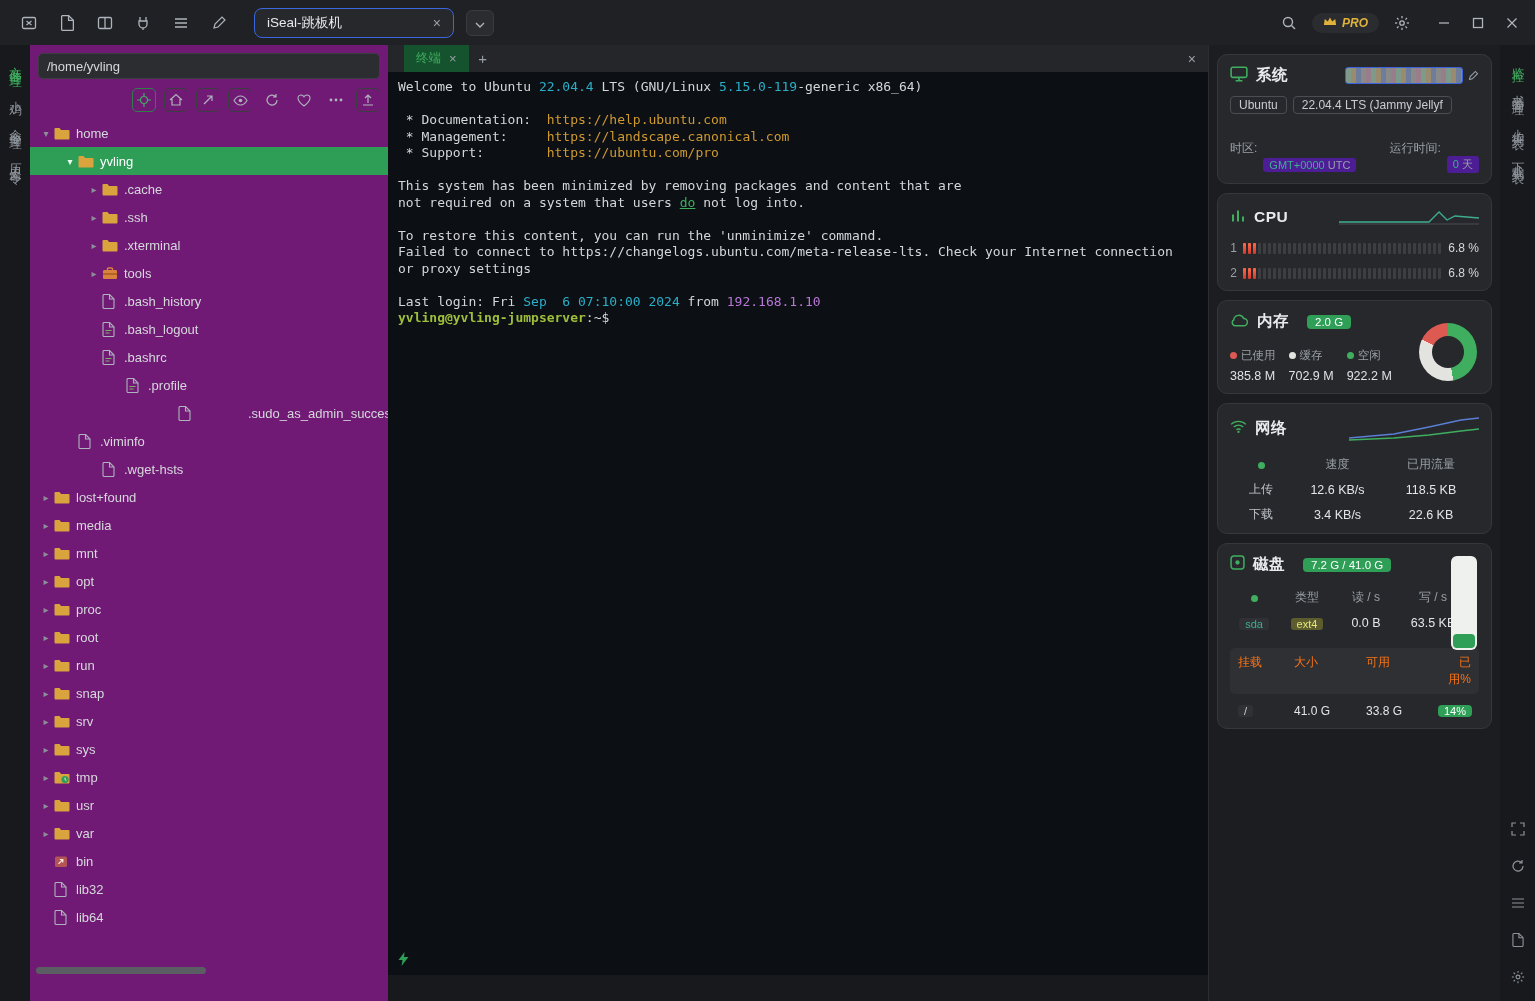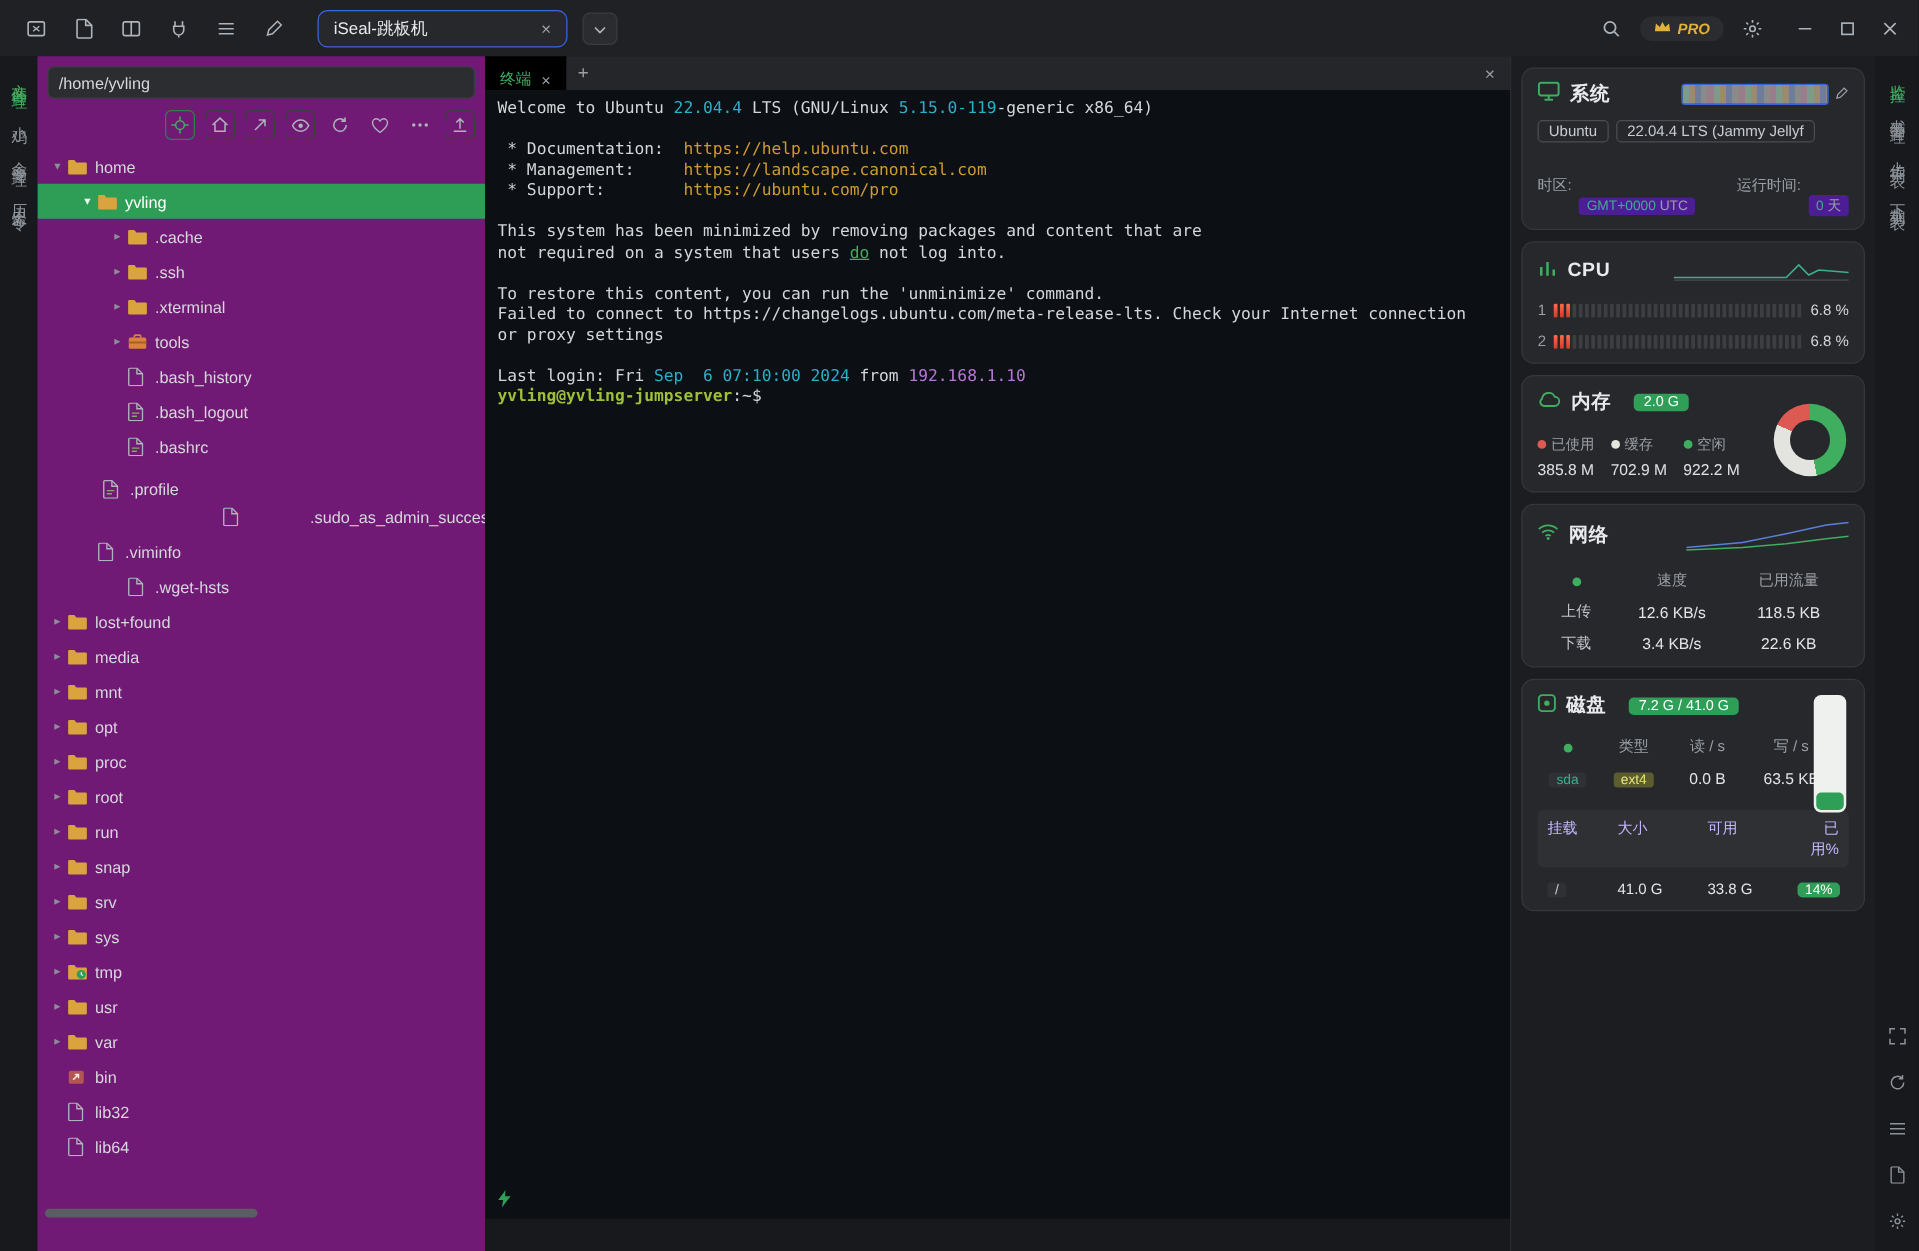--- a/index.html
+++ b/index.html
@@ -54,22 +54,22 @@
   .tree-icon { width:20px; display:flex; align-items:center; flex:none; }
   .tree-label { margin-left:2px; }
 
   .hscroll { height:8px; margin:4px 6px 0; }
   .hscroll-thumb { width:170px; height:7px; background:#5a5d61; border-radius:4px; }
   .panel-gap { height:26px; flex:none; }
 
   
   .terminal-panel { flex:1; background:#17191c; display:flex; flex-direction:column; }
   .term-tabs { height:27px; background:#24262a; display:flex; align-items:center; }
-  .term-tab { height:100%; display:flex; align-items:flex-end; gap:8px; padding:0 12px; background:#000000;
-              font-size:12.5px; color:#3fae5f; cursor:pointer; }
+  .term-tab { height:100%; display:flex; align-items:center; gap:8px; padding:0 12px; background:#14532d;
+              font-size:12.5px; color:#3fae5f; cursor:pointer;margin-left:16px; }
   .term-tab .tab-close { color:#9aa0a6; font-size:13px; }
   .term-newtab { width:28px; height:100%; display:flex; align-items:center; justify-content:center;
                  color:#9aa0a6; font-size:15px; cursor:pointer; }
   .term-tabs-close { margin-left:auto; margin-right:12px; color:#9aa0a6; font-size:14px; cursor:pointer; }
   .term-body { flex:1; background:#0c0f14; padding:7px 10px; overflow:hidden;
                font-family:"DejaVu Sans Mono",monospace; font-size:13px; line-height:16.5px; white-space:pre; }
   .seg-d { color:#d4d6d8; } .seg-c { color:#29b0c9; } .seg-l { color:#cf9a2f; } .seg-m { color:#b877d8; }
   .seg-p { color:#9ebf3b; font-weight:bold; }
   .seg-gu { color:#3fae5f; text-decoration:underline; }
   .term-foot { height:28px; background:#0c0f14; display:flex; align-items:center; padding-left:10px; }
@@ -123,21 +123,21 @@
                 text-align:center; align-items:center; }
   .disk-stats .hdr { font-size:12px; color:#9aa0a6; }
   .disk-stats .val { font-size:12.5px; color:#e3e5e8; }
   .chip-dark { background:#2f3135; border-radius:3px; padding:0 6px; font-size:11px; color:#3fae8f; display:inline-block; }
   .chip-olive { background:#5c5c2e; border-radius:3px; padding:0 6px; font-size:11px; color:#e6e67a; display:inline-block; }
   .gauge { position:absolute; right:14px; top:12px; width:26px; height:94px; background:#eef1ee; border-radius:6px; }
   .gauge-fill { position:absolute; left:2px; right:2px; bottom:2px; background:#2f9e57; border-radius:4px; }
 
   .mount-table { margin-top:16px; font-size:12px; }
   .mt-head { display:grid; grid-template-columns:56px 72px 72px 1fr; background:#2e3034; border-radius:5px;
-             padding:6px 8px; color:#c4b5fd; }
+             padding:6px 8px; color:#f97316; }
   .mt-row { display:grid; grid-template-columns:56px 72px 72px 1fr; padding:10px 8px 0; color:#e3e5e8;
             align-items:center; }
   .mt-head :last-child, .mt-row :last-child { text-align:right; }
 </style>
 </head>
 <body>
 
 <div class="titlebar">
   <div class="tb-icons">
     <span class="icon-btn">
@@ -376,21 +376,21 @@
           <span class="tree-arrow"></span>
           <span class="tree-icon">
             <svg width="13" height="15" viewBox="0 0 13 15">
               <path d="M1 1.5a1 1 0 0 1 1-1h5.5L12 5v8.5a1 1 0 0 1-1 1H2a1 1 0 0 1-1-1Z" fill="none" stroke="#aeb4bb" stroke-width="1.1"></path>
               <path d="M7.5.8V5H12" fill="none" stroke="#aeb4bb" stroke-width="1.1"></path>
               <path d="M3.5 8.5h6M3.5 11h4" stroke="#7fae6a" stroke-width="1.1"></path>
             </svg>
           </span>
           <span class="tree-label">.bashrc</span>
         </div>
-        <div class="tree-row" style="padding-left: 36px; align-items: flex-end;">
+        <div class="tree-row" style="padding-left: 80px;">
           <span class="tree-arrow"></span>
           <span class="tree-icon">
             <svg width="13" height="15" viewBox="0 0 13 15">
               <path d="M1 1.5a1 1 0 0 1 1-1h5.5L12 5v8.5a1 1 0 0 1-1 1H2a1 1 0 0 1-1-1Z" fill="none" stroke="#aeb4bb" stroke-width="1.1"></path>
               <path d="M7.5.8V5H12" fill="none" stroke="#aeb4bb" stroke-width="1.1"></path>
               <path d="M3.5 8.5h6M3.5 11h4" stroke="#7fae6a" stroke-width="1.1"></path>
             </svg>
           </span>
           <span class="tree-label">.profile</span>
         </div>

